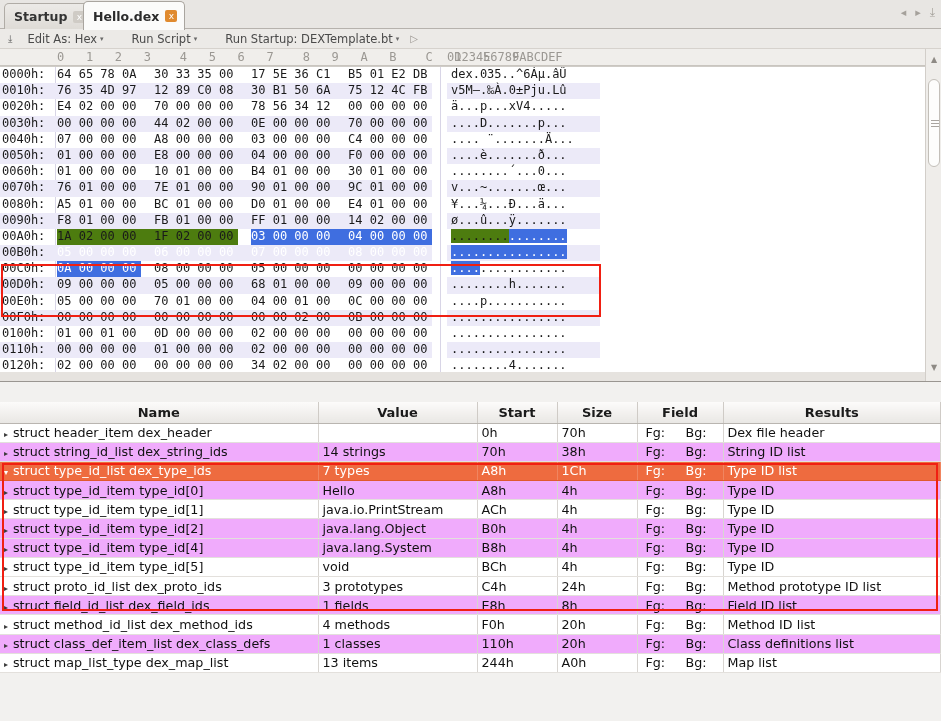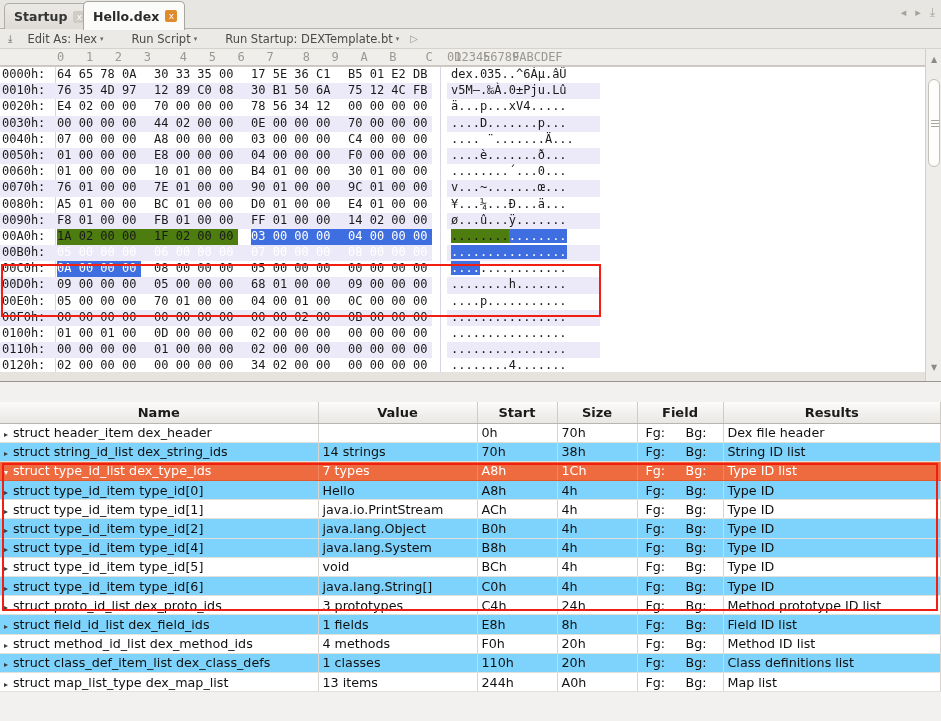--- a/index.html
+++ b/index.html
@@ -181,21 +181,21 @@
   }
   table.tr td {
     height: 19.2px;
     border-right: 1px solid #d8d5d1;
     border-bottom: 1px solid #e3e0dc;
     padding: 0 4px;
     white-space: nowrap;
     overflow: hidden;
   }
   tr.odd td { background: #ffffff; }
-  tr.even td { background: #7dd3fc; }
+  tr.even td { background: #f0abfc; }
   tr.sel td { background: #ee6b3f; color: #ffffff; border-bottom-color:#e05a2e; border-right-color:#f08560;}
   td.c-name { width: 318px; }
   td.c-value { width: 159px; }
   td.c-start { width: 80px; }
   td.c-size { width: 80px; }
   td.c-color { width: 86px; padding: 0; }
   td.c-comment { border-right: none; }
   .indent1 { padding-left: 14px; }
   .indent2 { padding-left: 30px; }
   .arrow { display: inline-block; width: 9px; font-size: 8px; color: #3a3a3a; }
@@ -402,33 +402,20 @@
             <td class="c-start">BCh</td>
             <td class="c-size">4h</td>
             <td class="c-color">
               <div class="colorcell">
                 <span class="fg">Fg:</span>
                 <span class="bg">Bg:</span>
               </div>
             </td>
             <td class="c-comment">Type ID</td>
           </tr>
-          <tr class="even">
-            <td class="c-name indent2"><span class="arrow">▸</span><span>struct type_id_item type_id[6]</span></td>
-            <td class="c-value">java.lang.String[]</td>
-            <td class="c-start">C0h</td>
-            <td class="c-size">4h</td>
-            <td class="c-color">
-              <div class="colorcell">
-                <span class="fg">Fg:</span>
-                <span class="bg">Bg:</span>
-              </div>
-            </td>
-            <td class="c-comment">Type ID</td>
-          </tr>
           <tr class="odd">
             <td class="c-name indent1"><span class="arrow">▸</span><span>struct proto_id_list dex_proto_ids</span></td>
             <td class="c-value">3 prototypes</td>
             <td class="c-start">C4h</td>
             <td class="c-size">24h</td>
             <td class="c-color">
               <div class="colorcell">
                 <span class="fg">Fg:</span>
                 <span class="bg">Bg:</span>
               </div>

